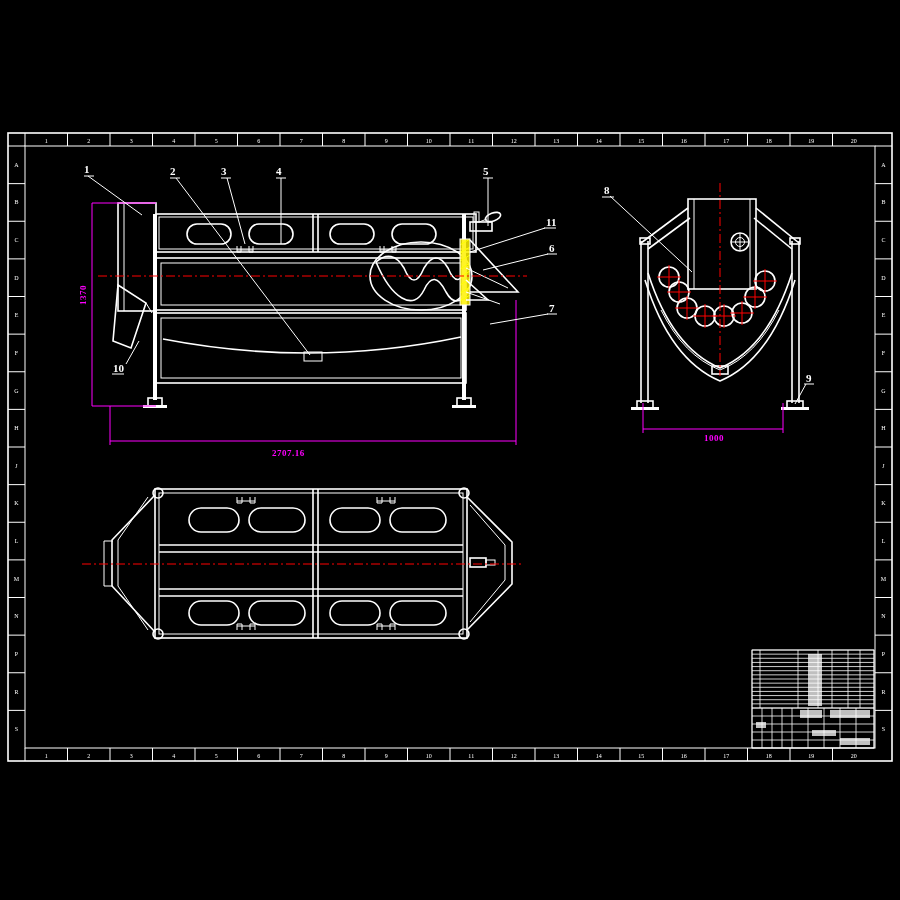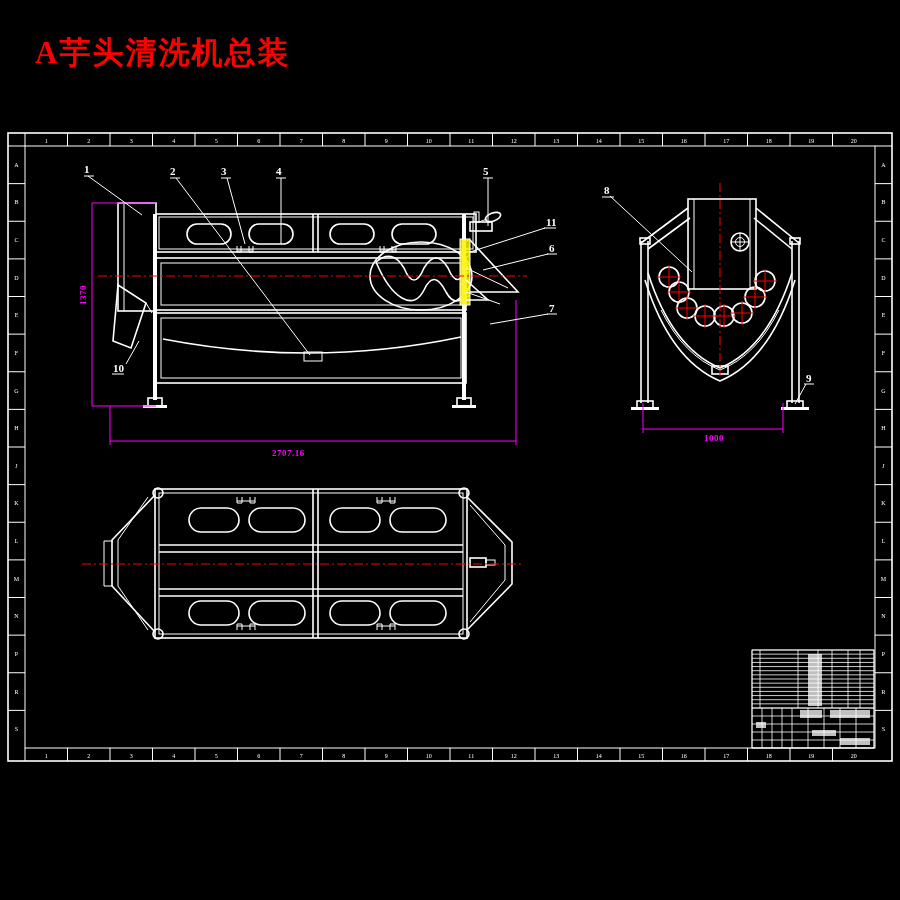--- a/index.html
+++ b/index.html
@@ -22,21 +22,20 @@
   .num{fill:#ffffff;font-family:"Liberation Serif",serif;font-size:11px;font-weight:bold;}
   .zn{fill:#ffffff;font-family:"Liberation Serif",serif;font-size:6px;}
   .tb{fill:none;stroke:#ffffff;stroke-width:0.8;}
   .hatch{stroke:#ffff00;stroke-width:1;fill:none;}
 </style>
 </head>
 <body>
 
 <div id="stage">
 
-  <div id="title-text">A芋头清洗机总装</div>
 
   <svg width="900" height="900">
 
     <g>
       <rect class="w2" x="8" y="133" width="884" height="628"></rect>
       <rect class="w" x="25" y="146" width="850" height="602"></rect>
     </g>
 
     <g id="zone-top">
         <line x1="25" y1="133" x2="25" y2="146" class="w"></line>

